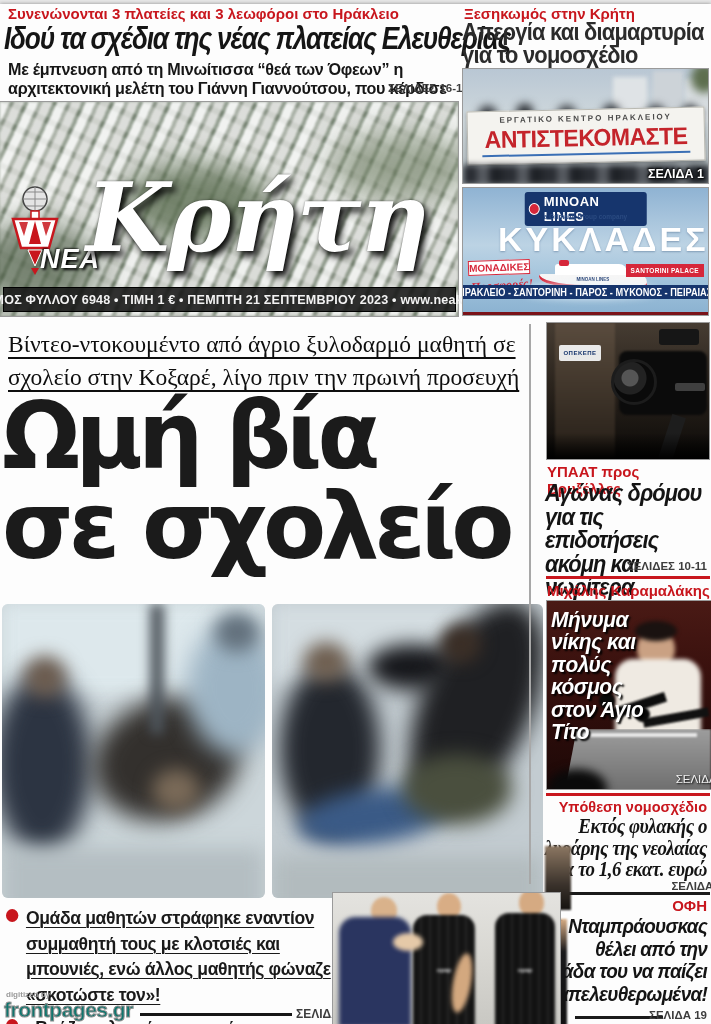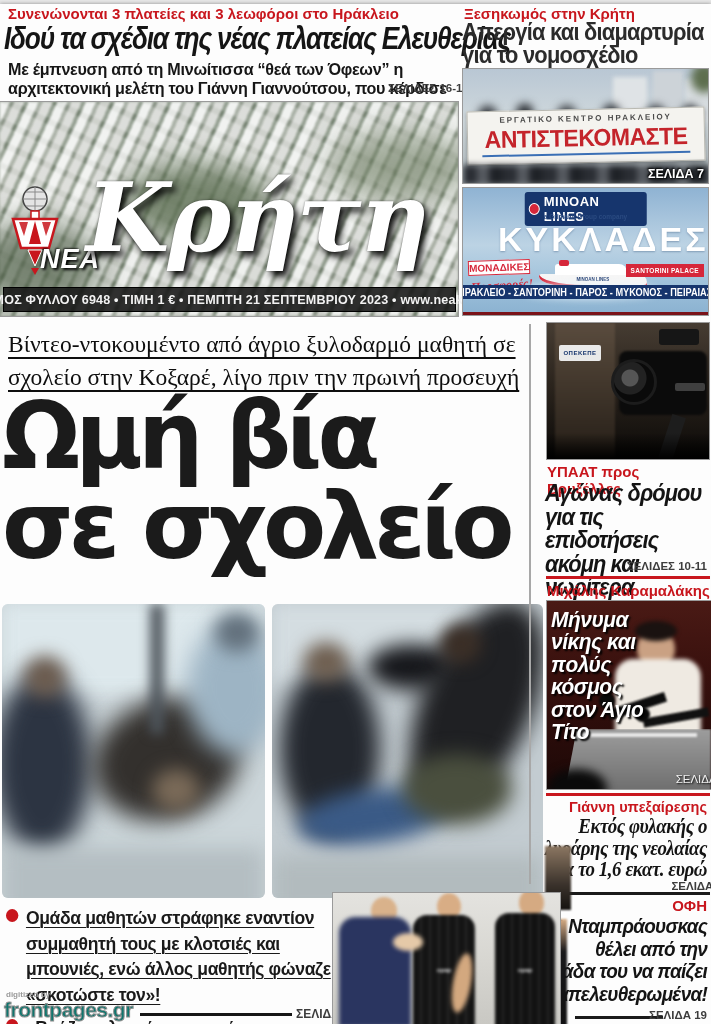--- a/index.html
+++ b/index.html
@@ -69,21 +69,21 @@
         radial-gradient(circle at 60% 52%, #303439 0 8px, transparent 9px),
         radial-gradient(circle at 78% 58%, #3a3e43 0 9px, transparent 10px),
         radial-gradient(circle at 92% 54%, #2c3035 0 8px, transparent 9px);"></div>
     <div class="abs" style="left:4px; top:40px; width:238px; height:54px; background:#f4f3ef; border:1px solid #b9b9b2; transform:rotate(-1.2deg); text-align:center; box-shadow:0 2px 4px rgba(0,0,0,.3);">
       <div style="font-size:8px; font-weight:700; color:#4a4a4a; letter-spacing:2px; margin-top:4px;">ΕΡΓΑΤΙΚΟ ΚΕΝΤΡΟ ΗΡΑΚΛΕΙΟΥ</div>
       <div style="font-size:24px; font-weight:900; color:#c4242b; letter-spacing:-0.5px; line-height:1; margin-top:3px; transform:scaleX(0.96);">ΑΝΤΙΣΤΕΚΟΜΑΣΤΕ</div>
       <div style="width:88%; height:2px; background:#3a6fb5; margin:3px auto 0;"></div>
     </div>
     <div class="abs" style="left:0;top:96px;width:247px;height:20px;filter:blur(3px);background:
         repeating-linear-gradient(90deg,#2a2d33 0 14px, #565a60 14px 26px, #1f2227 26px 40px);"></div>
-    <div class="abs" style="right:4px; bottom:2px; color:#fff; font-weight:900; font-size:12.5px; text-shadow:1px 1px 2px #000, -1px -1px 2px #000;">ΣΕΛΙΔΑ 7</div>
+    <div class="abs" style="right:4px; bottom:2px; color:#fff; font-weight:900; font-size:12.5px; text-shadow:1px 1px 2px #000, -1px -1px 2px #000;">ΣΕΛΙΔΑ 1</div>
   </div>
 
   <div class="abs photo" style="left:462px; top:183px; width:247px; height:129px; background:linear-gradient(180deg,#8fb3d3 0%,#bcd3e4 45%,#9cc0da 78%,#8ab1d0 100%);">
     <div class="abs" style="left:50%; top:4px; transform:translateX(-50%); background:#16356d; border-radius:3px; padding:2px 8px 2px 4px; display:flex; align-items:center; gap:4px;">
       <span style="display:inline-block; width:12px; height:12px; border-radius:50%; background:#d6273a; border:1px solid #fff;"></span>
       <span style="color:#fff; font-weight:900; font-size:13px; letter-spacing:0.5px;">MINOAN LINES</span>
     </div>
     <div class="abs" style="left:0; top:25px; width:100%; text-align:center; font-size:6.5px; color:#2a4a80; font-weight:700;">a Grimaldi Group company</div>
     <div class="abs" style="left:0; top:32px; width:100%; text-align:center; font-size:34px; font-weight:700; color:#ffffff; letter-spacing:3px; text-shadow:0 1px 2px rgba(30,60,100,.35);padding-left:35px;">ΚΥΚΛΑΔΕΣ</div>
     <div class="abs" style="left:5px; top:72px; width:62px; background:#ffffff; border:1px solid #d6273a; text-align:center; padding:1px 0; transform:rotate(-2deg);">
@@ -202,21 +202,21 @@
     <div class="abs" style="left:96px;top:112px;width:66px;height:9px;background:#111;transform:rotate(-10deg);filter:blur(1px);"></div>
     <div class="blob" style="left:88px;top:106px;width:15px;height:15px;background:#0a0a0a;filter:blur(1px);"></div>
     <div class="abs" style="left:18px;top:128px;width:146px;height:62px;background:linear-gradient(180deg,#9d9d9d,#6e6e6e);clip-path:polygon(8% 0,100% 0,100% 100%,0 100%);filter:blur(1px);"></div>
     <div class="abs" style="left:30px;top:132px;width:120px;height:4px;background:#e8e8e8;filter:blur(1px);"></div>
     <div class="blob" style="left:0px;top:168px;width:60px;height:40px;background:#0a0a0a;filter:blur(5px);"></div>
     <div class="abs condL" style="left:4px; top:8px; width:126px; font-size:22px; font-style:italic; font-weight:900; color:#fff; line-height:1.02; letter-spacing:-0.5px; transform:scaleX(0.95); text-shadow:2px 2px 2px #000;">Μήνυμα νίκης και πολύς κόσμος στον Άγιο Τίτο</div>
     <div class="abs" style="right:5px; bottom:4px; color:#f0f0f0; font-weight:400; font-size:11.5px; text-shadow:1px 1px 2px #000;">ΣΕΛΙΔΑ 14</div>
   </div>
   <div class="abs" style="left:546px; top:789px; width:164px; height:3px; background:#c8161d;"></div>
 
-  <div class="abs kick" style="left:545px; top:795px; width:162px; text-align:right; font-size:14.5px;">Γιάννη υπεξαίρεσης</div>
+  <div class="abs kick" style="left:545px; top:795px; width:162px; text-align:right; font-size:14.5px;">Υπόθεση νομοσχέδιο</div>
   <div class="abs condR" style="left:521px; top:812px; width:186px; text-align:right; font-family:'Liberation Serif', serif; font-style:italic; font-weight:700; font-size:21px; color:#141414; line-height:1.03; letter-spacing:-0.5px; transform:scaleX(0.9);">Εκτός φυλακής ο λυράρης της νεολαίας για το 1,6 εκατ. ευρώ</div>
   <div class="abs pageref" style="left:545px; top:876px; width:178px; text-align:right;">ΣΕΛΙΔΑ 3</div>
   <div class="abs photo" style="left:545px; top:842px; width:26px; height:64px; border:none; background:linear-gradient(180deg,#8c7762 0%,#3b332c 60%,#15120f 100%); filter:blur(1px); z-index:5;"></div>
   <div class="abs" style="left:560px; top:888px; width:150px; height:3px; background:#1a1a1a;"></div>
 
   <div class="abs kick" style="left:545px; top:893px; width:162px; text-align:right; font-size:15px;">ΟΦΗ</div>
   <div class="abs condR sans-it" style="left:521px; top:911px; width:186px; text-align:right; font-size:21px; line-height:1.08; letter-spacing:-0.8px; transform:scaleX(0.9);">Ο Νταμπράουσκας θέλει από την ομάδα του να παίζει απελευθερωμένα!</div>
   <div class="abs" style="left:575px; top:1012px; width:88px; height:2.5px; background:#1a1a1a;"></div>
   <div class="abs pageref" style="left:545px; top:1005px; width:162px; text-align:right;">ΣΕΛΙΔΑ 19</div>
   <div class="abs photo" style="left:545px; top:915px; width:22px; height:109px; border:none; background:linear-gradient(180deg,#d8ad85 0%,#18181a 30%,#101012 100%); filter:blur(1px); z-index:5;"></div>

